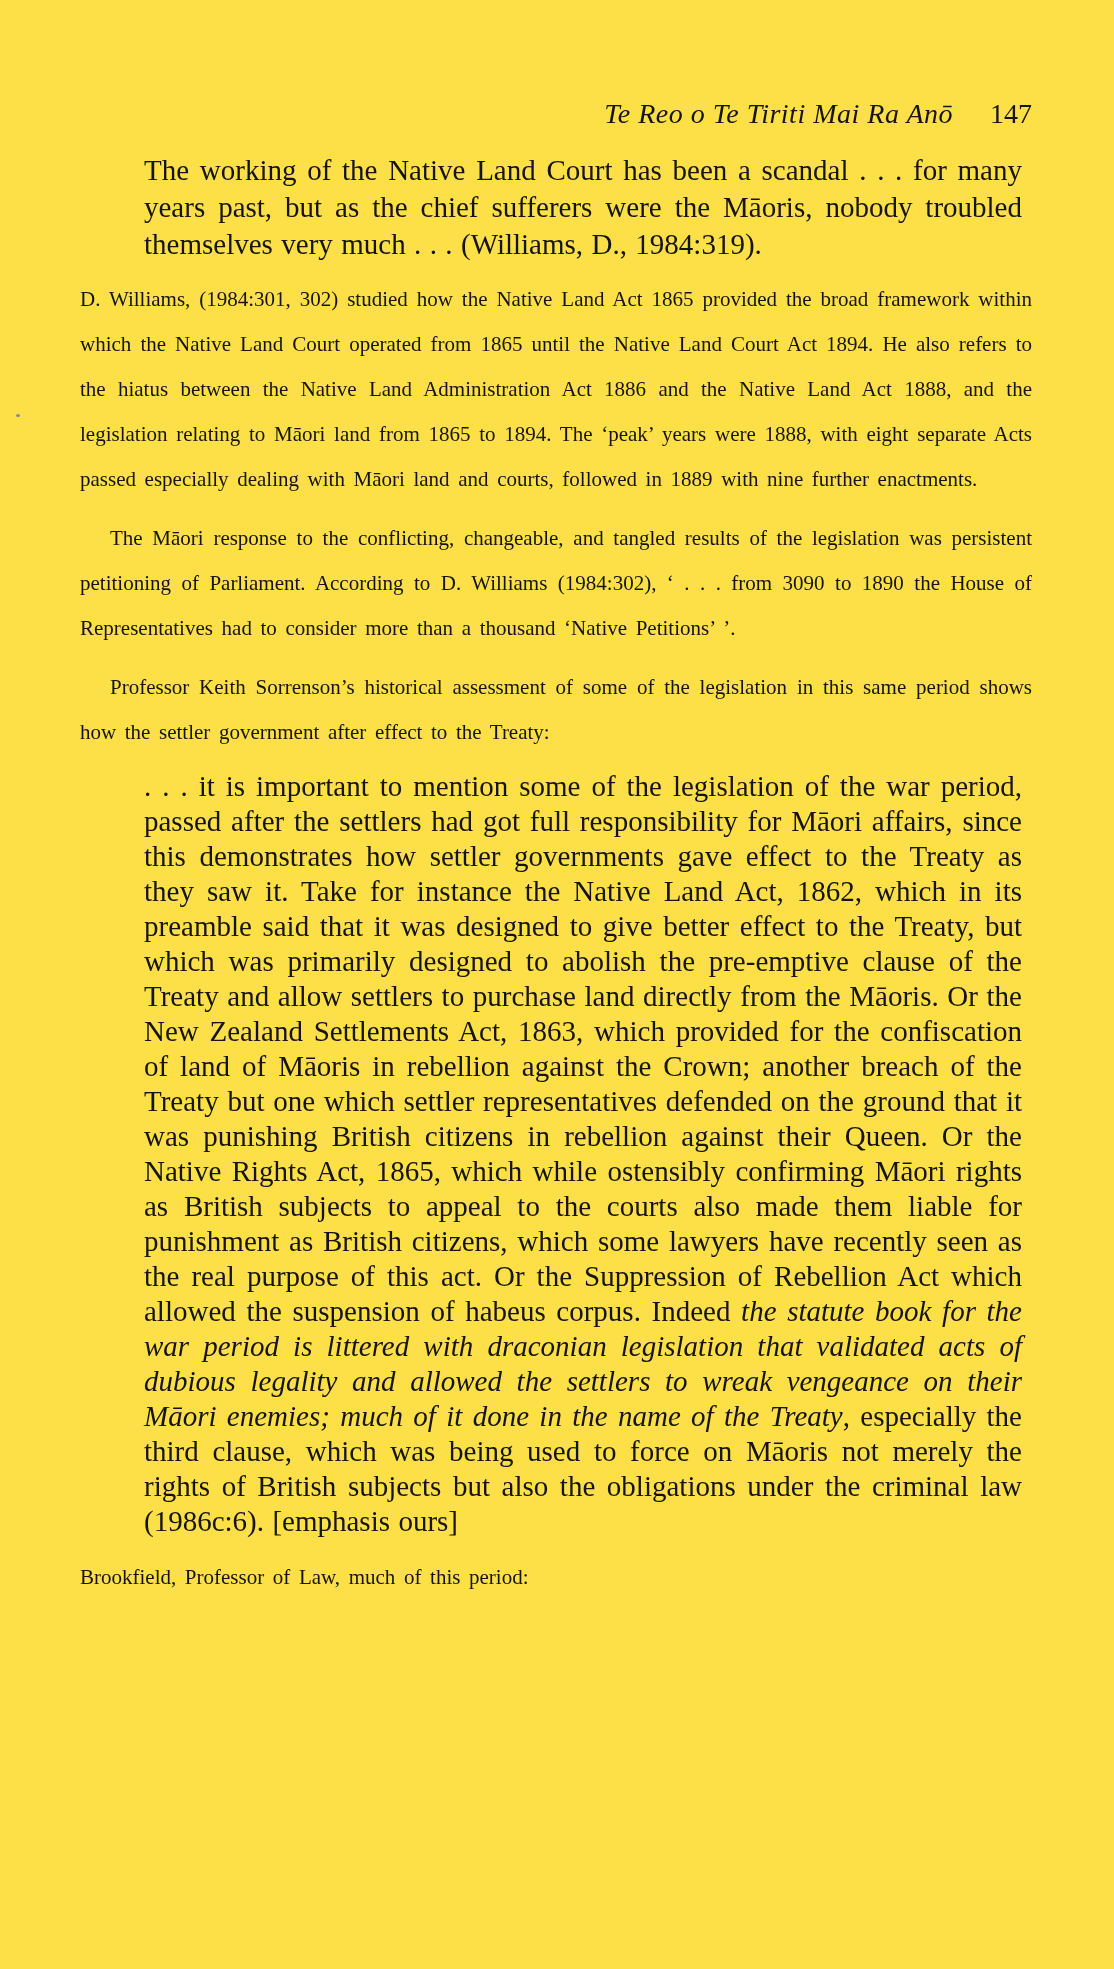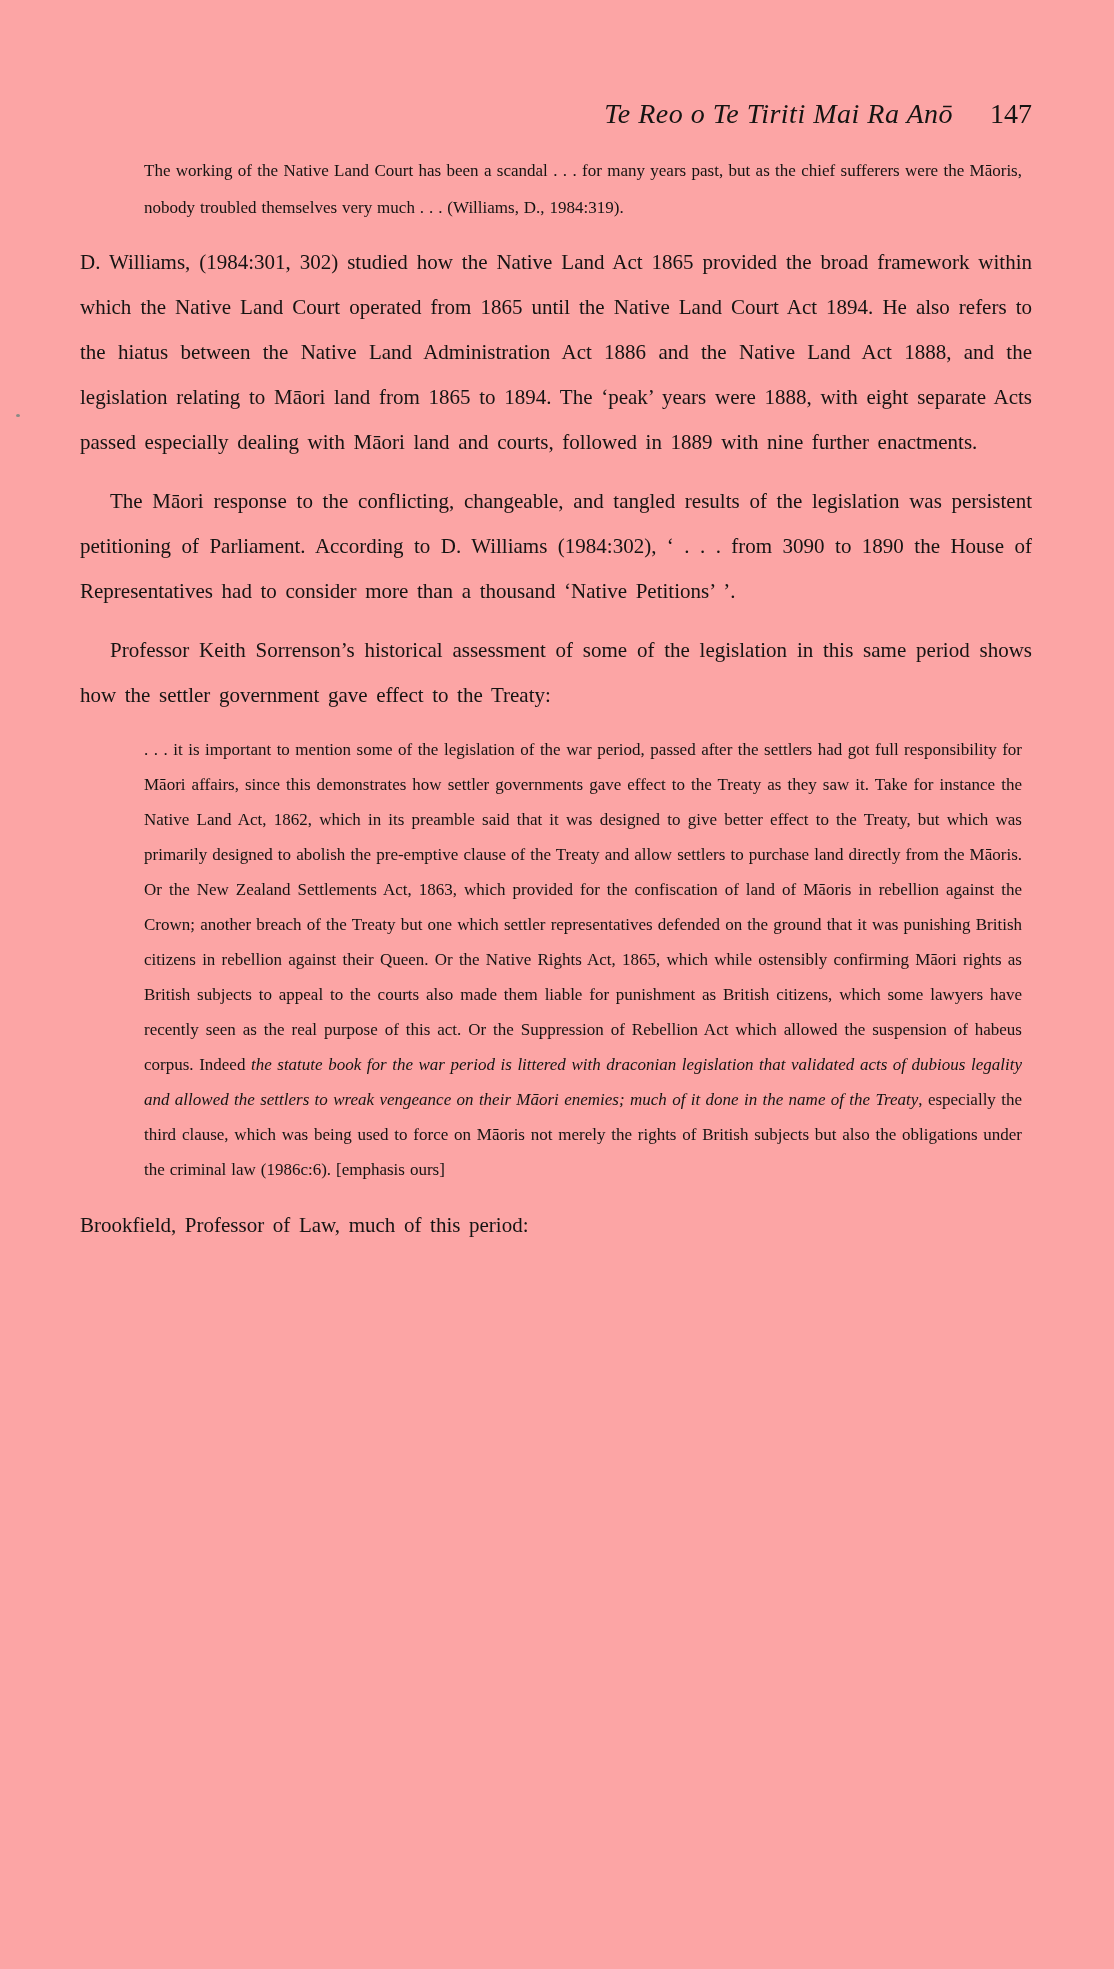--- a/index.html
+++ b/index.html
@@ -5,21 +5,21 @@
   html, body {
     margin: 0;
     padding: 0;
     background: #e8e8e8;
   }
   .page {
     position: relative;
     width: 1114px;
     height: 1969px;
     margin: 0 auto;
-    background: #fca5a5;
+    background: #fde047;
     color: #151412;
     font-family: "Liberation Serif", "DejaVu Serif", serif;
     box-sizing: border-box;
     padding: 96px 84px 0 80px;
     overflow: hidden;
   }
   .running-header {
     width: 952px;
     text-align: right;
     font-size: 28px;
@@ -32,21 +32,21 @@
     font-style: italic;
     letter-spacing: 0.5px;
   }
   .rh-page {
     font-style: normal;
     margin-left: 30px;
   }
   .bq {
     margin: 0 0 14px 64px;
     width: 878px;
-    font-size: 17px;
+    font-size: 29px;
     line-height: 37px;
     text-align: justify;
     word-spacing: 0.04em;
   }
   .bq2 {
     margin-top: 4px;
     margin-bottom: 16px;
     line-height: 35px;
   }
   .para {
@@ -85,21 +85,21 @@
     <span class="rh-title">Te Reo o Te Tiriti Mai Ra Anō</span>
     <span class="rh-page">147</span>
   </div>
 
   <div class="bq bq1">The working of the Native Land Court has been a scandal  . . . for many years past, but as the chief sufferers were the Māoris, nobody troubled themselves very much . . . (Williams, D., 1984:319).</div>
 
   <p class="para">D. Williams, (1984:301, 302) studied how the Native Land Act 1865 provided the broad framework within which the Native Land Court operated from 1865 until the Native Land Court Act 1894. He also refers to the hiatus between the Native Land Administration Act 1886 and the Native Land Act 1888, and the legislation relating to Māori land from 1865 to 1894. The ‘peak’ years were 1888, with eight separate Acts passed especially dealing with Māori land and courts, followed in 1889 with nine further enactments.</p>
 
   <p class="para indent">The Māori response to the conflicting, changeable, and tangled results of the legislation was persistent petitioning of Parliament. According to D. Williams (1984:302), ‘ . . . from 3090 to 1890 the House of Representatives had to consider more than a thousand ‘Native Petitions’ ’.</p>
 
-  <p class="para indent">Professor Keith Sorrenson’s historical assessment of some of the legislation in this same period shows how the settler government gave effect to the Treaty:</p>
+  <p class="para indent">Professor Keith Sorrenson’s historical assessment of some of the legislation in this same period shows how the settler government after effect to the Treaty:</p>
 
   <div class="bq bq2"><span>. . . it is important to mention some of the legislation of the war period, passed after the settlers had got full responsibility for Māori affairs, since this demonstrates how settler governments gave effect to the Treaty as they saw it. Take for instance the Native Land Act, 1862, which in its preamble said that it was designed to give better effect to the Treaty, but which was primarily designed to abolish the pre-emptive clause of the Treaty and allow settlers to purchase land directly from the Māoris. Or the New Zealand Settlements Act, 1863, which provided for the confiscation of land of Māoris in rebellion against the Crown; another breach of the Treaty but one which settler representatives defended on the ground that it was punishing British citizens in rebellion against their Queen. Or the Native Rights Act, 1865, which while ostensibly confirming Māori rights as British subjects to appeal to the courts also made them liable for punishment as British citizens, which some lawyers have recently seen as the real purpose of this act. Or the Suppression of Rebellion Act which allowed the suspension of habeus corpus. Indeed </span><em>the statute book for the war period is littered with draconian legislation that validated acts of dubious legality and allowed the settlers to wreak vengeance on their Māori enemies; much of it done in the name of the Treaty</em><span>, especially the third clause, which was being used to force on Māoris not merely the rights of British subjects but also the obligations under the criminal law (1986c:6). [emphasis ours]</span></div>
 
   <p class="para last">Brookfield, Professor of Law, much of this period:</p>
 
   <div class="speck"></div>
 
 </div>
 
 </body></html>

